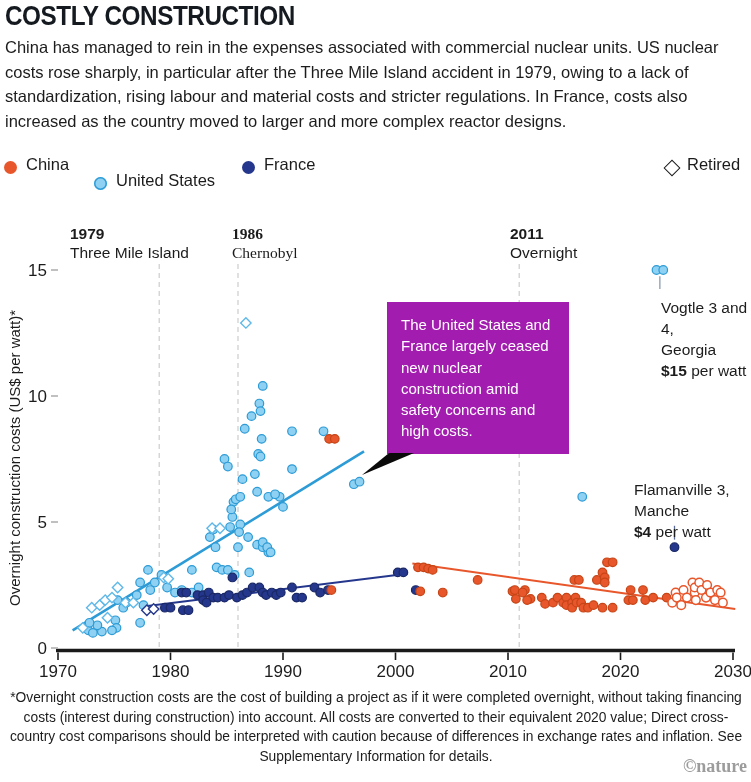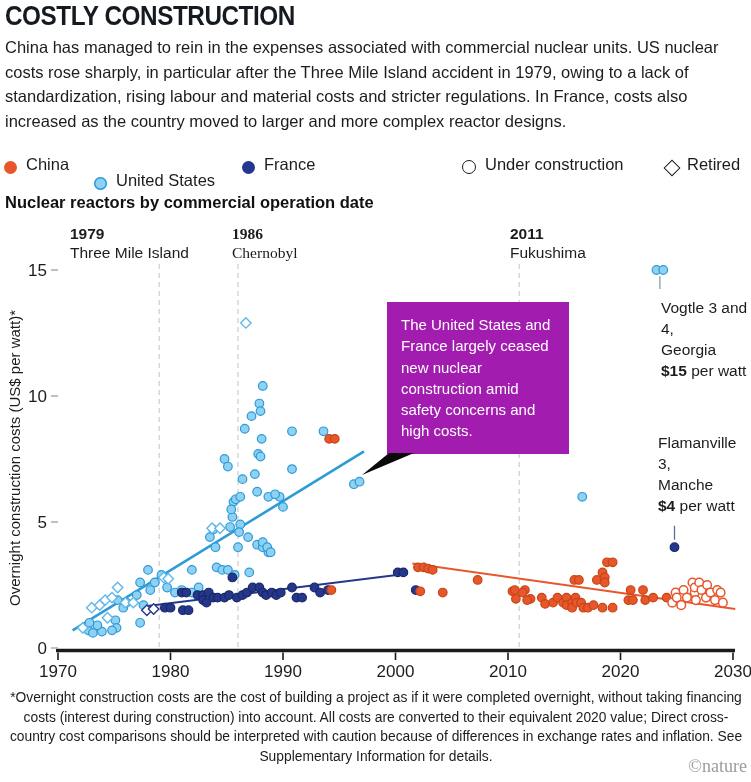--- a/index.html
+++ b/index.html
@@ -26,24 +26,24 @@
           font-size:15px;color:#1c1c1c;white-space:nowrap;}
   
   .callout{left:387px;top:302px;width:182px;height:152px;background:#a21caf;color:#fff;
            font-size:15px;line-height:21.3px;padding:12px 10px 0 14px;box-sizing:border-box;}
   .callout-tail{left:362px;top:453px;width:52px;height:22px;background:#0a0a0a;
                 clip-path:polygon(52% 0%,100% 0%,0% 100%);}
   
   .anno{font-size:15.5px;line-height:21px;color:#1c1c1c;}
   .anno b{font-weight:bold;}
   .anno-vogtle{left:625px;top:297px;margin-left:36px;}
-  .anno-flam{left:634px;top:432px;margin-left:24px;}
+  .anno-flam{left:634px;top:479px;}
   
   .foot{left:5px;top:688px;width:742px;font-size:13.8px;line-height:19.5px;color:#1c1c1c;text-align:center;}
-  .credit{right:4px;top:756px;font-size:18px;font-weight:normal;color:#9c9c9c;
+  .credit{right:4px;top:756px;font-size:18px;font-weight:bold;color:#9c9c9c;
           font-family:"Liberation Serif",serif;}
   svg text{font-family:"Liberation Sans",sans-serif;}
 </style>
 </head>
 <body>
 
 <div id="fig">
 
   <svg class="abs" width="751" height="782" style="left:0;top:0;">
       <line x1="159.25" x2="159.25" y1="264" y2="648" stroke="#d4d4d4" stroke-width="1.4" stroke-dasharray="5,4"></line>
@@ -281,42 +281,37 @@
     <span>China</span>
   </div>
   <div class="abs leg-item" style="left:94px;margin-top:16px;">
     <span class="dot" id="sw-us" style="background: rgb(142, 209, 242); box-shadow: rgb(45, 155, 214) 0px 0px 0px 1.5px inset;"></span>
     <span>United States</span>
   </div>
   <div class="abs leg-item" style="left:242px;">
     <span class="dot" id="sw-fr" style="background: rgb(37, 55, 140);"></span>
     <span>France</span>
   </div>
-  <div class="abs leg-item" style="left:462px;">
-    <span class="openc"></span>
-    <span>Under construction</span>
-  </div>
   <div class="abs leg-item" style="left:666px;">
     <span class="diam"></span>
     <span>Retired</span>
   </div>
 
-  <div class="abs chart-head">Nuclear reactors by commercial operation date</div>
 
   <div class="abs event ev-a">
     <span class="yr">1979</span>
     <span>Three Mile Island</span>
   </div>
   <div class="abs event ev-b">
     <span class="yr">1986</span>
     <span>Chernobyl</span>
   </div>
   <div class="abs event ev-c">
     <span class="yr">2011</span>
-    <span>Fukushima</span>
+    <span>Overnight</span>
   </div>
 
   <div class="abs ytitle">Overnight construction costs (US$ per watt)*</div>
 
   <div class="abs callout">The United States and France largely ceased new nuclear construction amid safety concerns and high costs.</div>
   <div class="abs callout-tail"></div>
 
   <div class="abs anno anno-vogtle">
     <span style="display:block">Vogtle 3 and 4,</span>
     <span style="display:block">Georgia</span>

